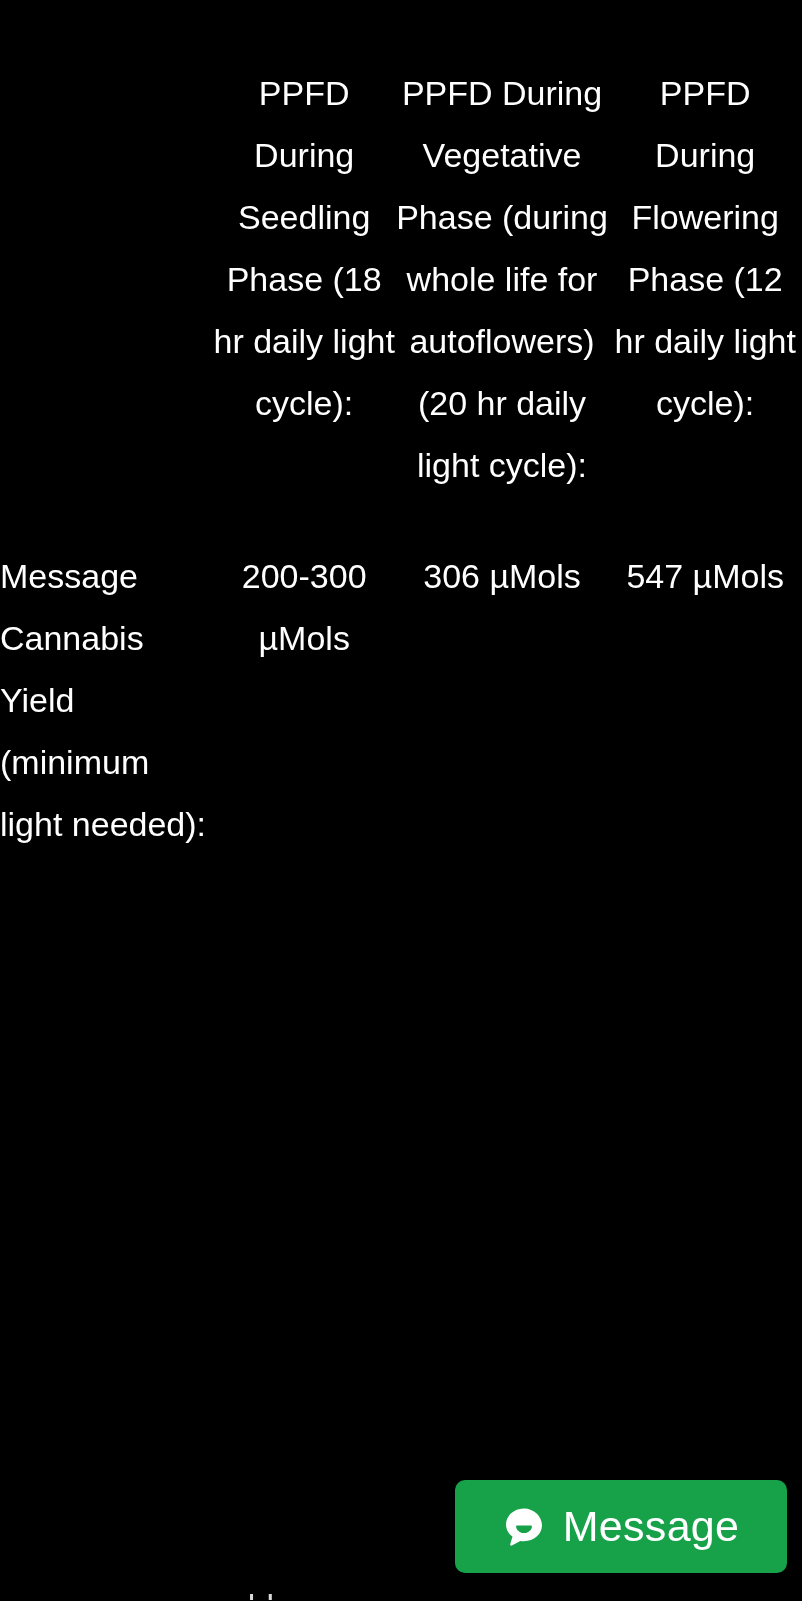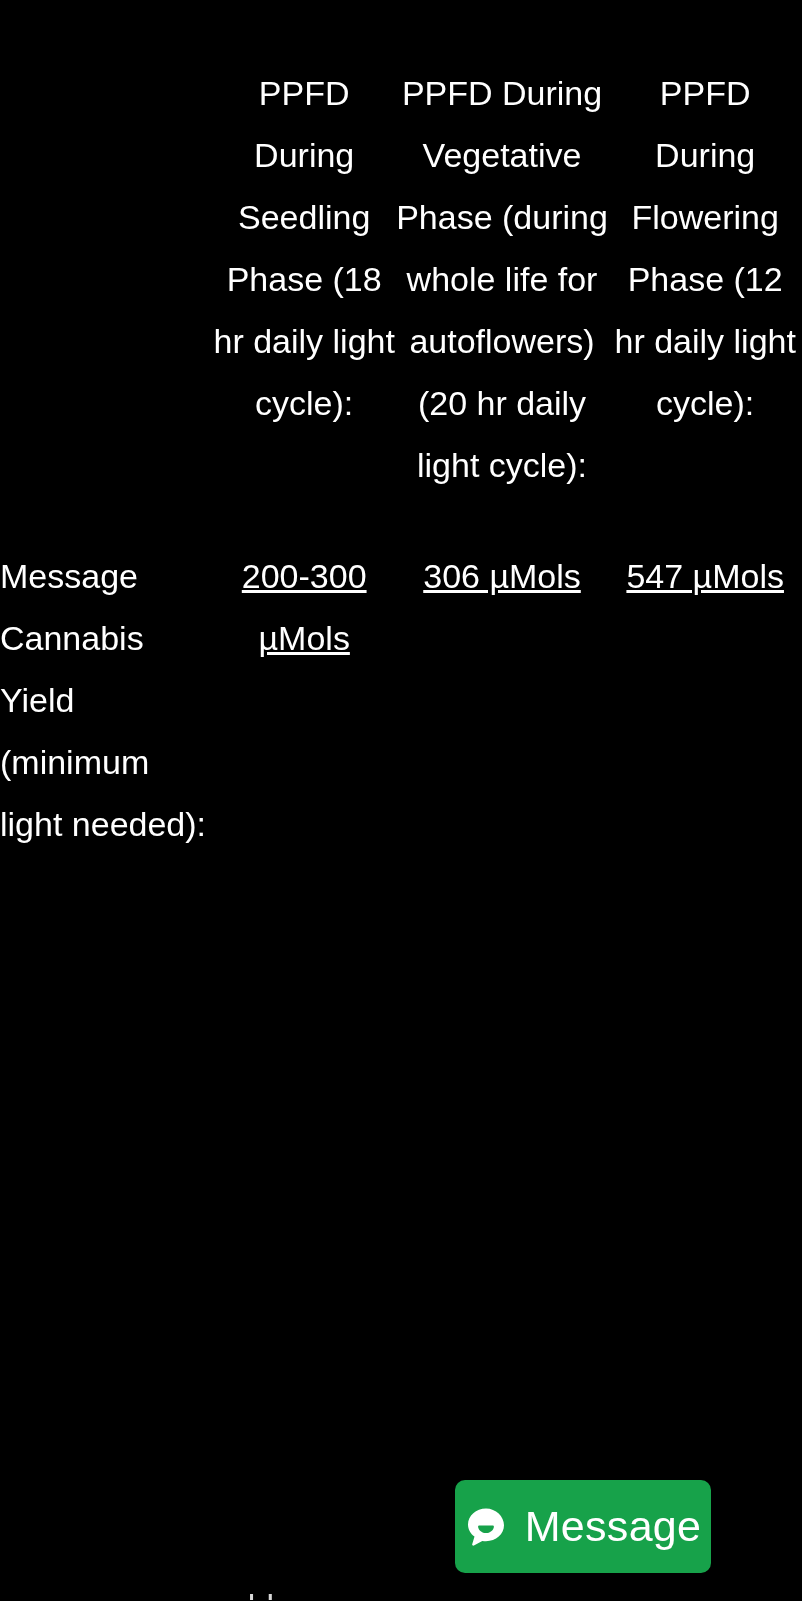--- a/index.html
+++ b/index.html
@@ -58,33 +58,32 @@
   
   tr.data-row td {
     padding-top: 49px;
   }
   td.r-label {
     text-align: left;
     padding-left: 19px;
   }
   td.r-cell {
     text-align: center;
-    text-decoration: underline;
   }
 
   
   td.h-seed, td.r-seed { padding-right: 8px; }
   td.h-flow, td.r-flow { padding-right: 10px; }
 
   
   .message-button {
     position: absolute;
     left: 455px;
     top: 1480px;
-    width: 256px;
+    width: 332px;
     height: 93px;
     border: 0;
     border-radius: 10px;
     background: #17a24a;
     display: flex;
     align-items: center;
     justify-content: center;
     gap: 18px;
     cursor: pointer;
     padding: 0;

